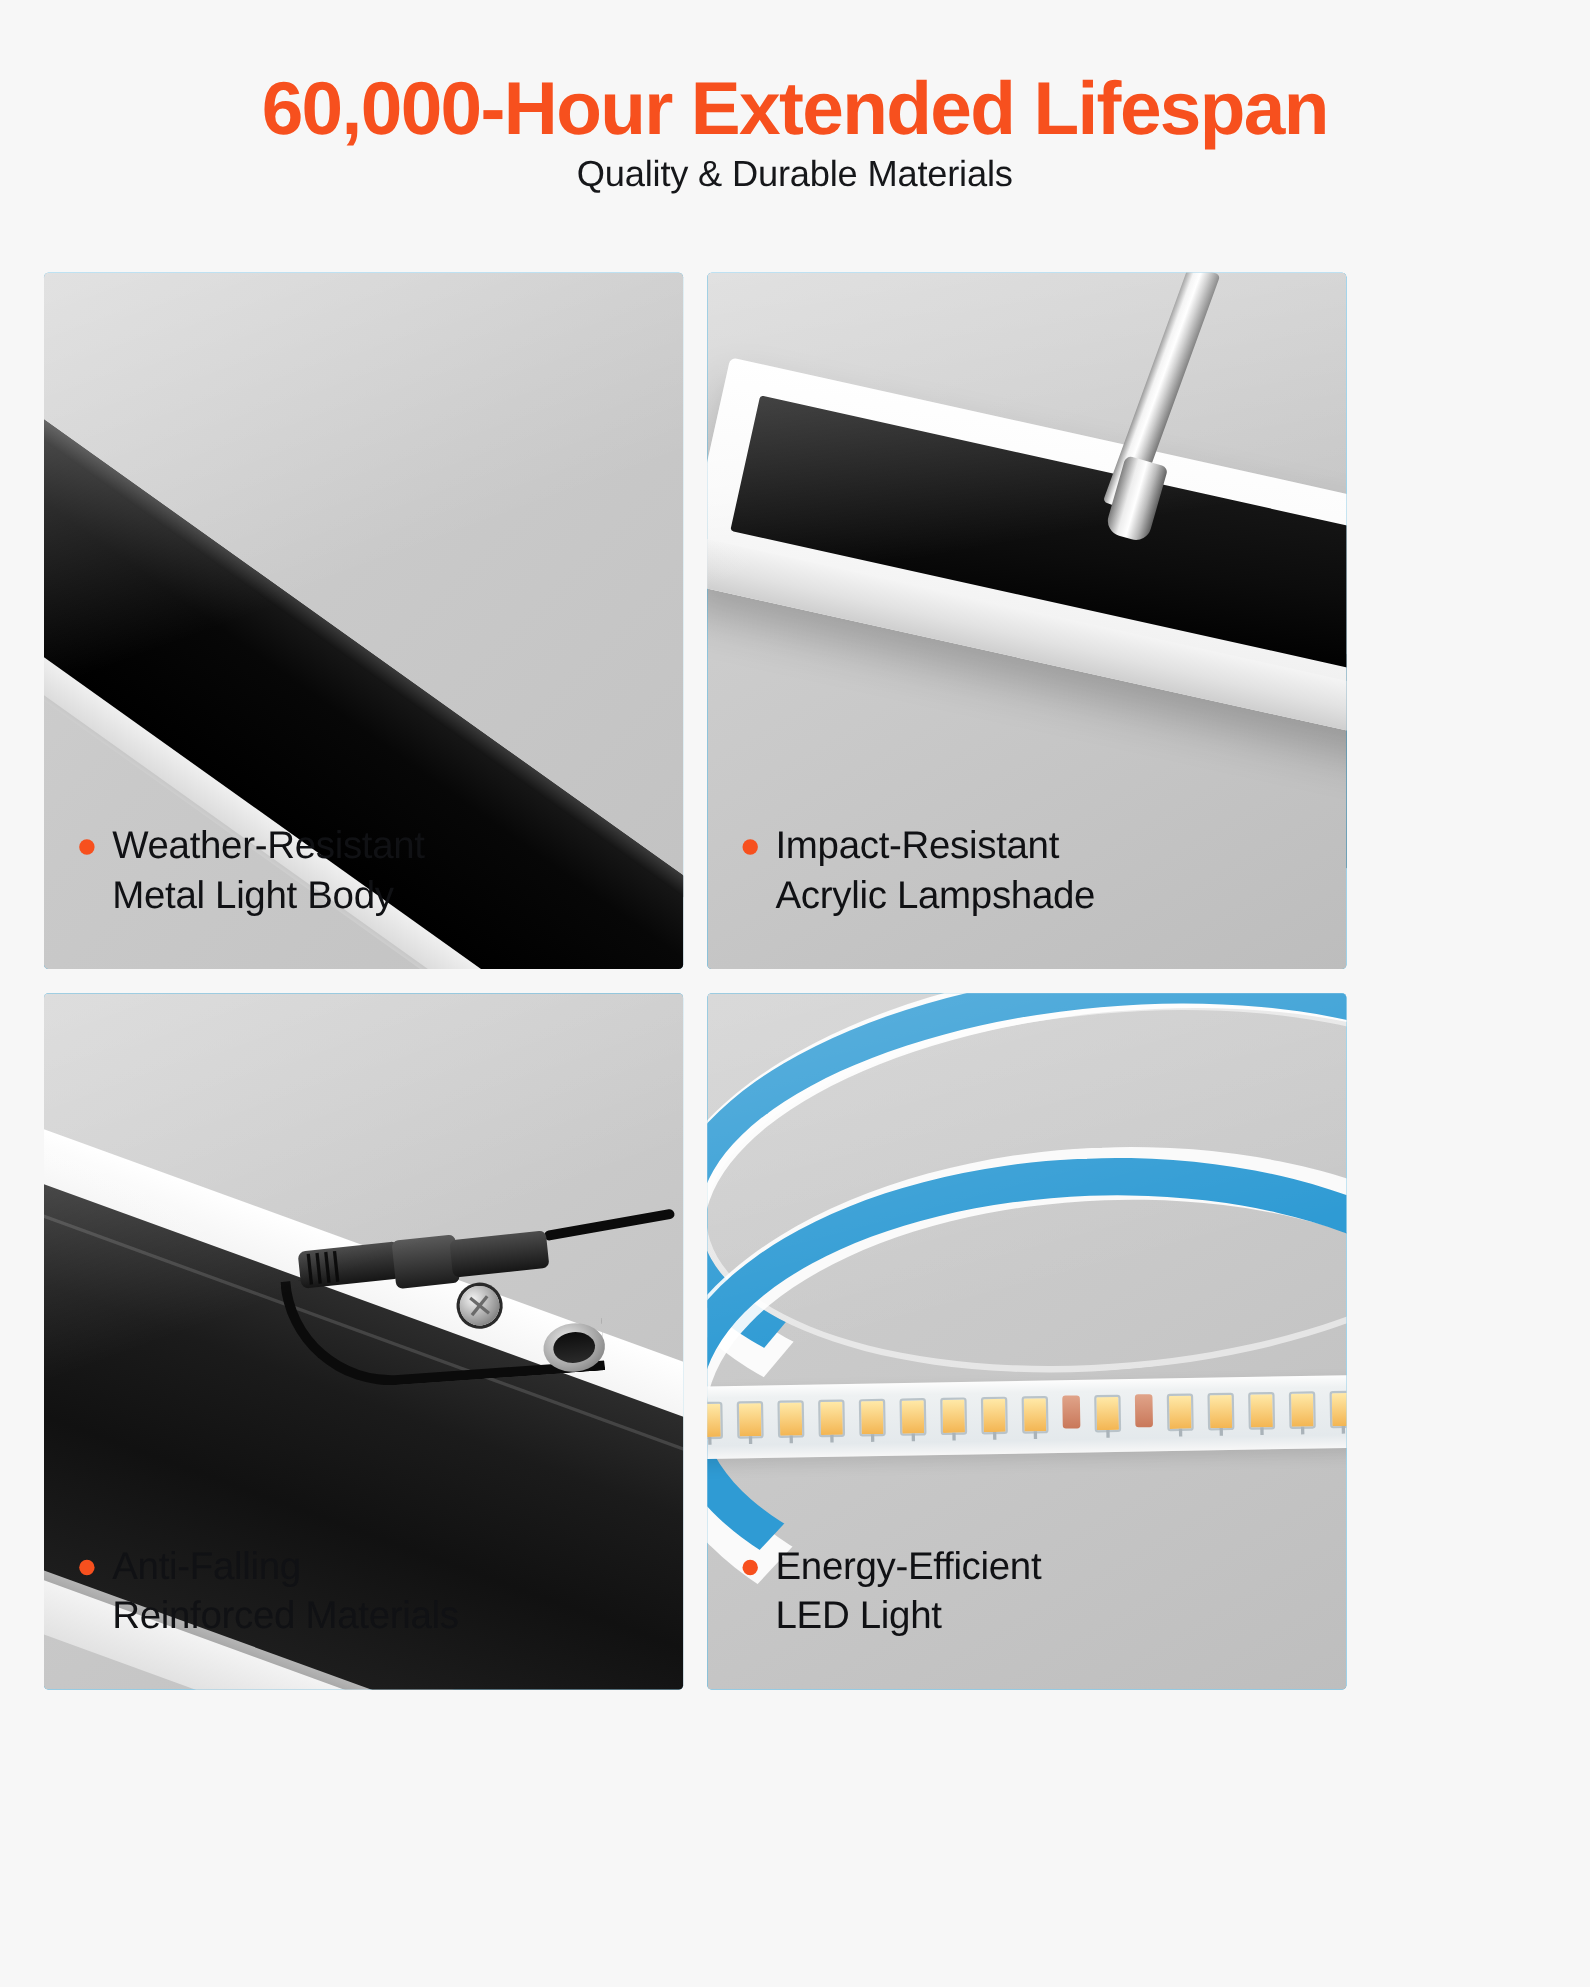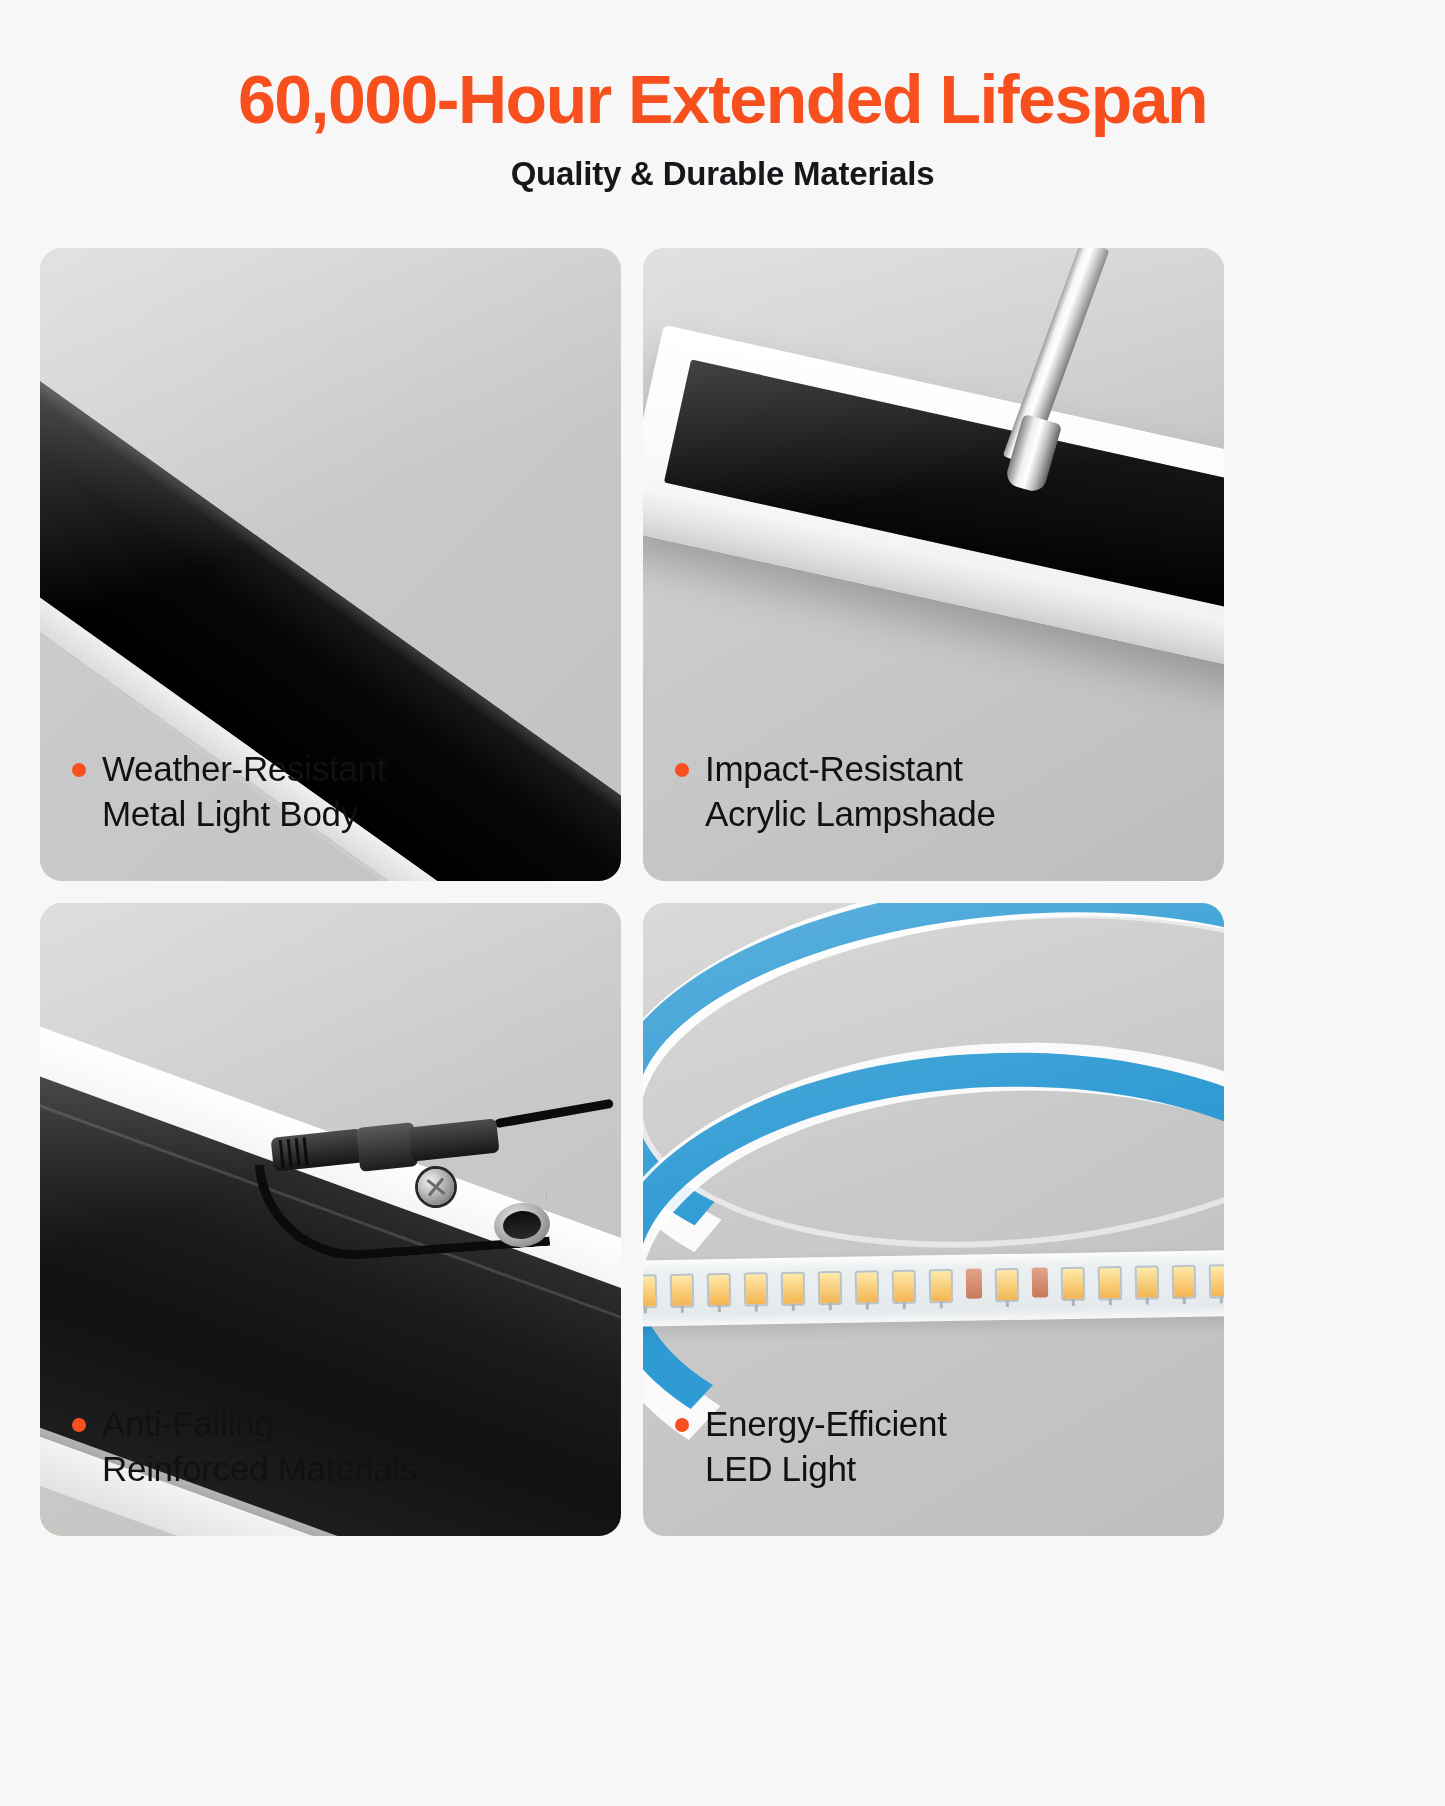--- a/index.html
+++ b/index.html
@@ -16,42 +16,42 @@
   .headline{
     font-size:68px;
     font-weight:bold;
     letter-spacing:-1.5px;
     color:#f7501e;
     line-height:1.05;
     margin:0;
     white-space:nowrap;
   }
   .subhead{
-    margin:20px 0 0 0;
+    margin:4px 0 0 0;
     font-size:33px;
-    font-weight:700;
+    font-weight:400;
     color:#16171a;
     letter-spacing:-0.2px;
   }
 
   
   .grid{
     position:absolute;
     left:40px;top:248px;
     width:1365px;
     display:grid;
     grid-template-columns:581px 581px;
     grid-template-rows:633px 633px;
     column-gap:22px;
     row-gap:22px;
   }
   .card{
     position:relative;
-    background:#bef264;
-    border-radius:22px;
+    background:#0ea5e9;
+    border-radius:4px;
     overflow:hidden;
   }
   .photo{position:absolute;inset:0;overflow:hidden;}
 
   
   .caption{
     position:absolute;
     left:32px;bottom:44px;
     display:flex;
     align-items:flex-start;

